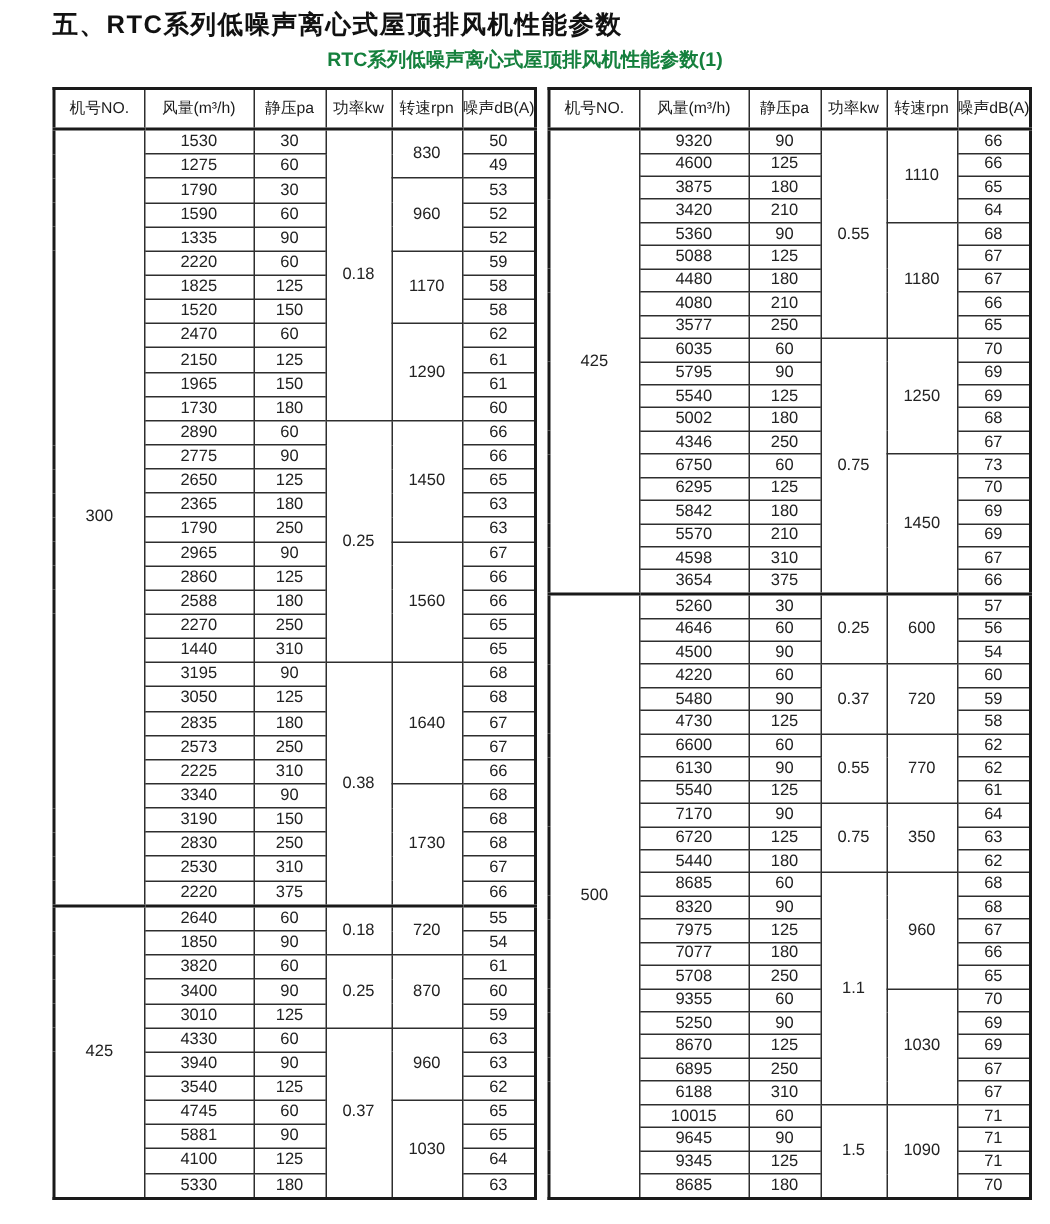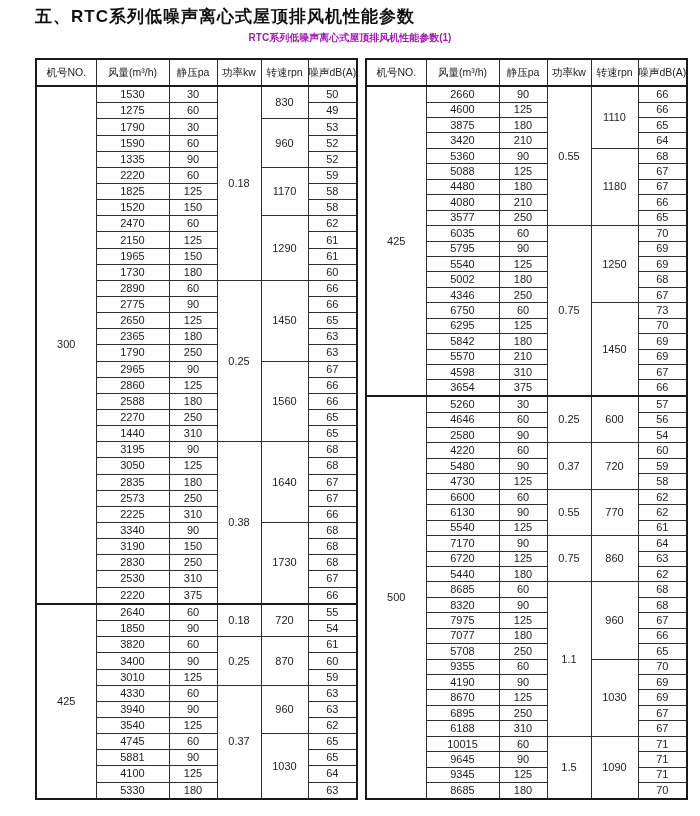--- a/index.html
+++ b/index.html
@@ -21,23 +21,23 @@
     font-weight: bold;
     letter-spacing: 1px;
     color: #111;
   }
   .subtitle {
     position: absolute;
     left: 0;
     top: 31px;
     width: 100%;
     text-align: center;
-    font-size: 10px;
+    font-size: 13px;
     font-weight: bold;
-    color: #a21caf;
+    color: #15803d;
   }
   .tables {
     position: absolute;
     left: 35px;
     top: 58px;
     display: flex;
     gap: 7px;
   }
   table.fan-table {
     border-collapse: collapse;
@@ -355,21 +355,21 @@
             <th>风量(m³/h)</th>
             <th>静压pa</th>
             <th>功率kw</th>
             <th>转速rpn</th>
             <th>噪声dB(A)</th>
           </tr>
         </thead>
         <tbody>
           <tr class="section-start">
             <td rowspan="20">425</td>
-            <td>2660</td>
+            <td>9320</td>
             <td>90</td>
             <td rowspan="9">0.55</td>
             <td rowspan="4">1110</td>
             <td>66</td>
           </tr>
           <tr>
             <td>4600</td>
             <td>125</td>
             <td>66</td>
           </tr>
@@ -474,21 +474,21 @@
             <td rowspan="3">0.25</td>
             <td rowspan="3">600</td>
             <td>57</td>
           </tr>
           <tr>
             <td>4646</td>
             <td>60</td>
             <td>56</td>
           </tr>
           <tr>
-            <td>2580</td>
+            <td>4500</td>
             <td>90</td>
             <td>54</td>
           </tr>
           <tr>
             <td>4220</td>
             <td>60</td>
             <td rowspan="3">0.37</td>
             <td rowspan="3">720</td>
             <td>60</td>
           </tr>
@@ -516,21 +516,21 @@
           </tr>
           <tr>
             <td>5540</td>
             <td>125</td>
             <td>61</td>
           </tr>
           <tr>
             <td>7170</td>
             <td>90</td>
             <td rowspan="3">0.75</td>
-            <td rowspan="3">860</td>
+            <td rowspan="3">350</td>
             <td>64</td>
           </tr>
           <tr>
             <td>6720</td>
             <td>125</td>
             <td>63</td>
           </tr>
           <tr>
             <td>5440</td>
             <td>180</td>
@@ -563,21 +563,21 @@
             <td>250</td>
             <td>65</td>
           </tr>
           <tr>
             <td>9355</td>
             <td>60</td>
             <td rowspan="5">1030</td>
             <td>70</td>
           </tr>
           <tr>
-            <td>4190</td>
+            <td>5250</td>
             <td>90</td>
             <td>69</td>
           </tr>
           <tr>
             <td>8670</td>
             <td>125</td>
             <td>69</td>
           </tr>
           <tr>
             <td>6895</td>

